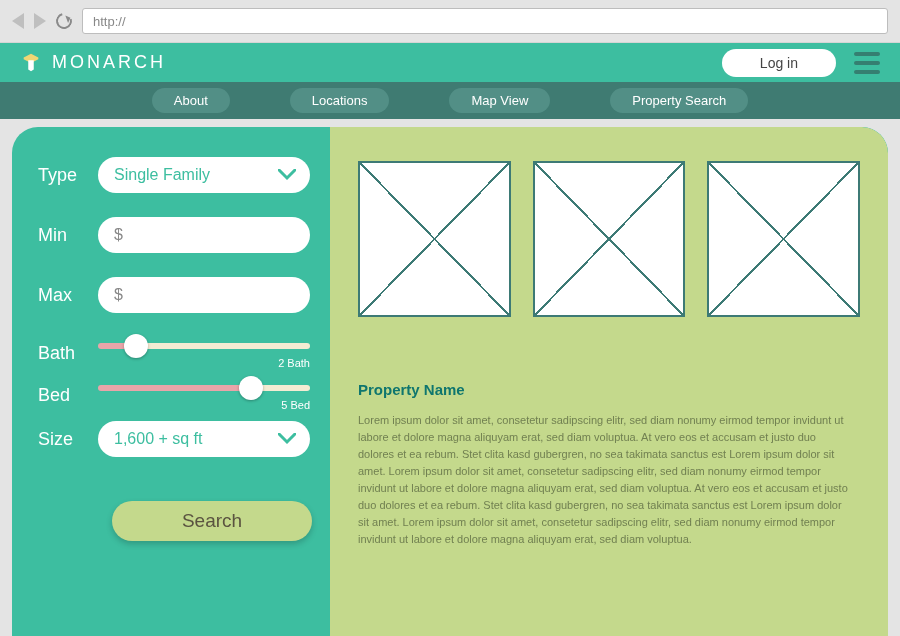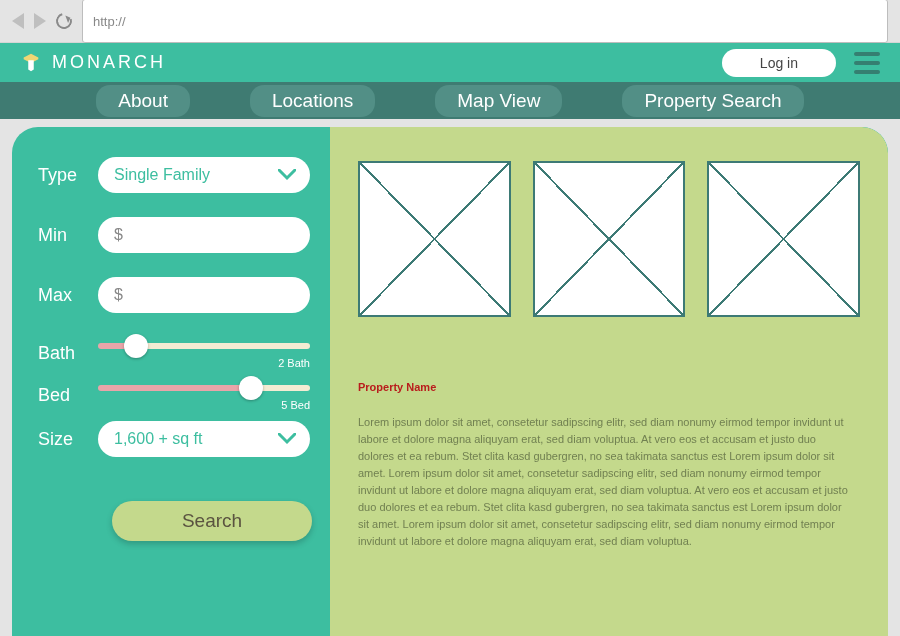--- a/index.html
+++ b/index.html
@@ -5,35 +5,35 @@
   * { box-sizing: border-box; margin: 0; padding: 0; font-family: -apple-system, "Segoe UI", Arial, sans-serif; }
   body { background: #e4e4e4; width: 900px; height: 636px; overflow: hidden; }
 
   
   .chrome { background: #e4e4e4; height: 43px; display: flex; align-items: center; padding: 0 12px; gap: 10px; border-bottom: 1px solid #d5d5d5;}
   .chrome .arrow { width:0;height:0;border-top:8px solid transparent;border-bottom:8px solid transparent;}
   .arrow.left{border-right:12px solid #bfbfbf;}
   .arrow.right{border-left:12px solid #bfbfbf;}
   .reload { width:16px;height:16px;border:2.5px solid #8a8a8a;border-radius:50%;border-top-color:transparent;transform:rotate(30deg);position:relative;}
   .reload::after{content:"";position:absolute;top:-4px;right:-2px;border:4px solid transparent;border-bottom-color:#8a8a8a;transform:rotate(40deg);}
-  .url { flex:1; background:#fff; border:1px solid #bdbdbd; border-radius:3px; height:44px; padding:0 10px; font-size:13px; color:#888; display:flex;align-items:center;}
+  .url { flex:1; background:#fff; border:1px solid #bdbdbd; border-radius:3px; height:26px; padding:0 10px; font-size:13px; color:#888; display:flex;align-items:center;}
 
   
   .topbar { background:#3dbea0; height:39px; display:flex; align-items:center; padding:0 20px; justify-content:space-between;}
   .brand { display:flex;align-items:center;gap:10px;color:#fff;font-weight:300;letter-spacing:3px;font-size:18px;}
   .logo { width:22px;height:22px;position:relative;}
   .logo svg{display:block;}
   .tr { display:flex;align-items:center;gap:18px;justify-content:center;}
   .login { background:#fff;border:none;border-radius:18px;padding:6px 38px;font-size:14px;color:#444;font-weight:500;}
   .burger { width:26px;display:flex;flex-direction:column;gap:5px;}
   .burger span{height:4px;background:#357f71;border-radius:2px;}
 
   
   .navrow { background:#3f7b72; height:37px; display:flex; align-items:center; justify-content:center; gap:60px;}
-  .navbtn{ background:#528f86;color:#fff;border:none;border-radius:14px;padding:5px 22px;font-size:19px;}
+  .navbtn{ background:#528f86;color:#fff;border:none;border-radius:14px;padding:5px 22px;font-size:13px;}
 
   
   .stage { padding:0; position:relative;}
   .card { background:#3dbea0; margin:8px 12px 0 12px; border-radius:26px 26px 0 0; height:520px; position:relative; overflow:hidden;}
   .rightpanel { position:absolute; left:318px; top:0; right:0; bottom:0; background:#c4d98c; border-top-left-radius:0; border-top-right-radius:26px;}
   .sidebar { position:absolute; left:0; top:0; width:318px; bottom:0; padding:30px 20px 20px 26px;}
 
   .row { display:flex; align-items:center; gap:14px; margin-bottom:24px;}
   .lbl { color:#fff; font-size:18px; width:46px;}
   .pill { flex:1; background:#fff; border-radius:22px; height:36px; display:flex; align-items:center; padding:0 16px; font-size:16px; color:#3dbea0; position:relative;}
@@ -49,21 +49,21 @@
   .searchbtn { background:#c4d98c; border:none; border-radius:28px; width:200px; height:40px; font-size:19px; color:#5a5340; margin:20px 0 0 74px; box-shadow:0 3px 6px rgba(0,0,0,.2);}
 
   
   .thumbs { display:flex; gap:22px; padding:34px 28px;}
   .ph { width:156px;height:156px;border:2px solid #3d7a75;background:#fff;position:relative;}
   .ph::before,.ph::after{content:"";position:absolute;inset:0;}
   .ph::before{background:linear-gradient(to top right,transparent calc(50% - 1px),#3d7a75 calc(50% - 1px),#3d7a75 calc(50% + 1px),transparent calc(50% + 1px));}
   .ph::after{background:linear-gradient(to top left,transparent calc(50% - 1px),#3d7a75 calc(50% - 1px),#3d7a75 calc(50% + 1px),transparent calc(50% + 1px));}
 
   .prop { padding:30px 40px 0 28px;}
-  .prop h3{ color:#b91c1c; font-size:11px; font-weight:700; margin-bottom:21px;}
+  .prop h3{ color:#0f766e; font-size:15px; font-weight:700; margin-bottom:14px;}
   .prop p{ color:#718051; font-size:11px; line-height:1.55;}
 </style>
 </head>
 <body>
 
 <div class="chrome">
   <div class="arrow left"></div>
   <div class="arrow right"></div>
   <div class="reload"></div>
   <div class="url">http://</div>

